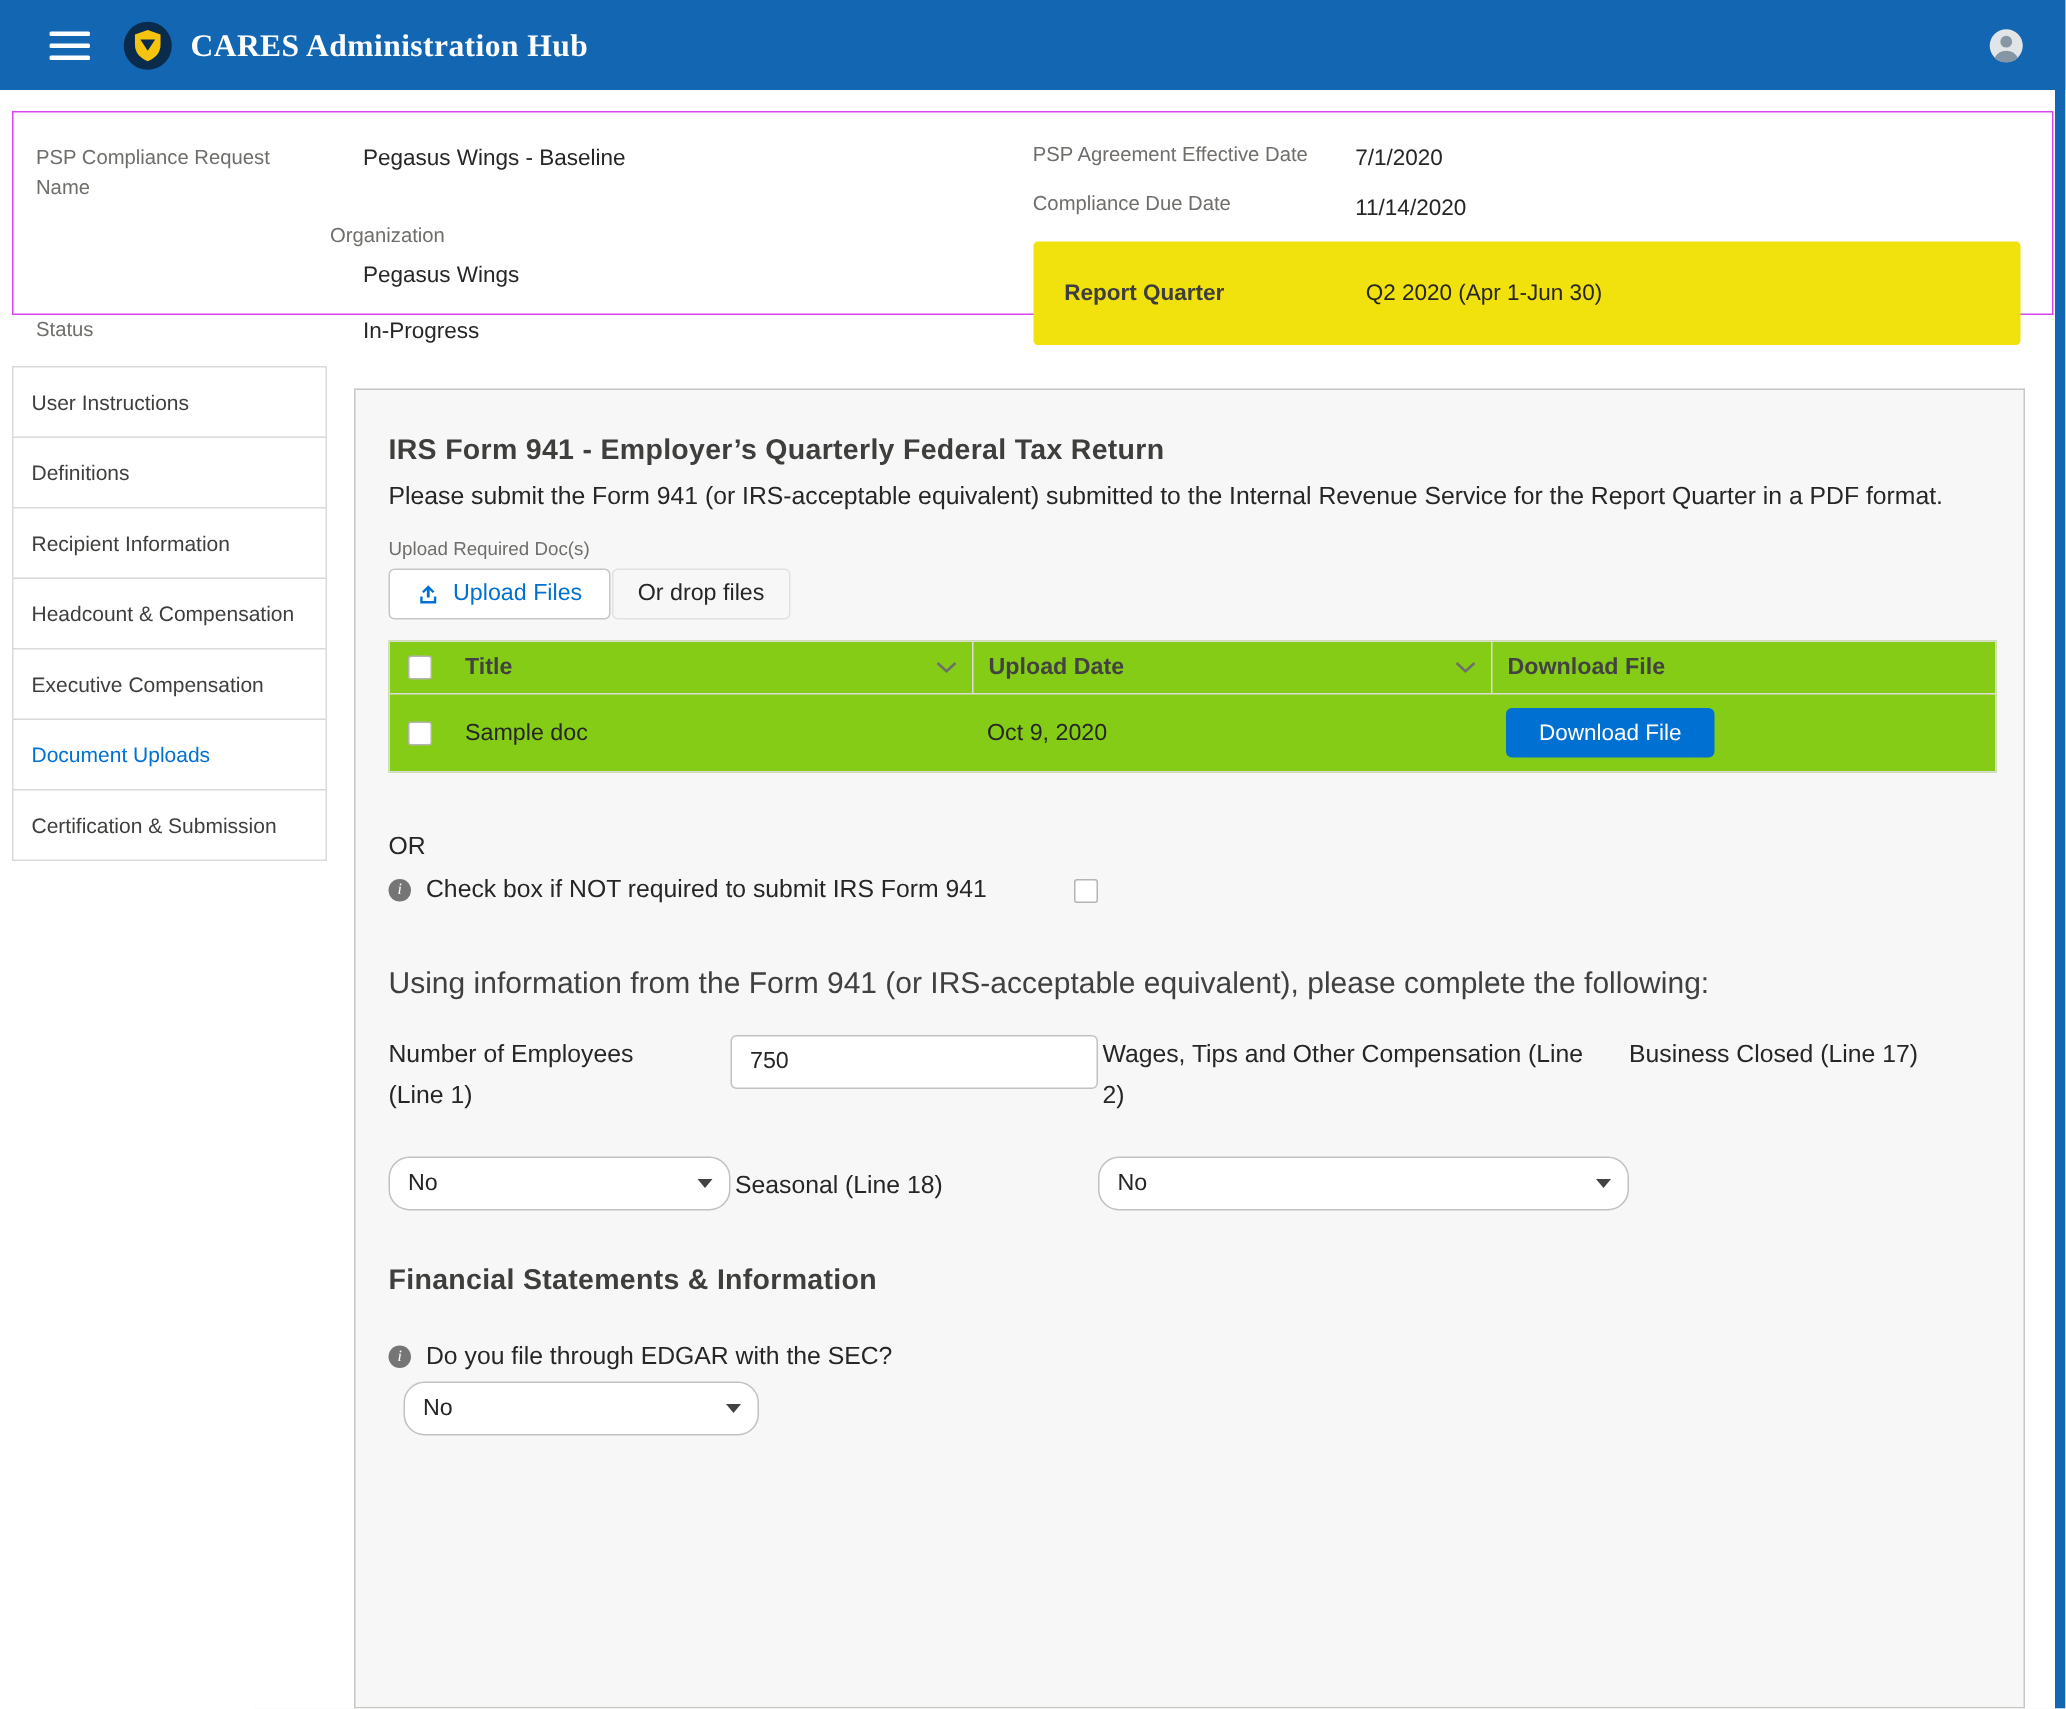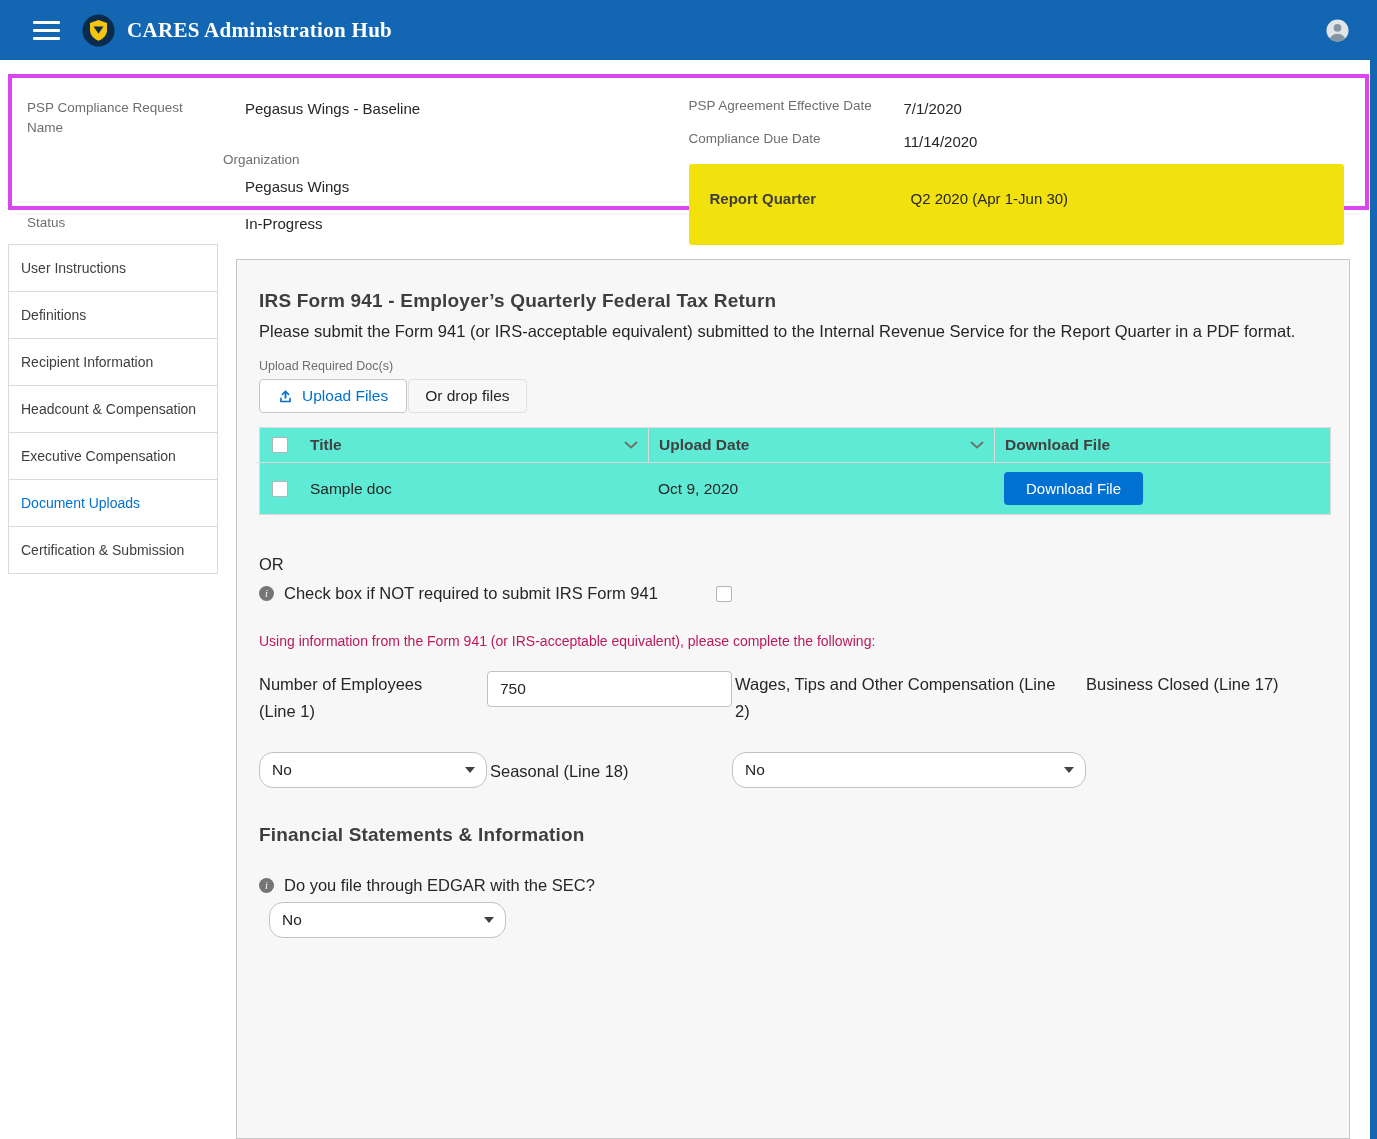--- a/index.html
+++ b/index.html
@@ -11,30 +11,30 @@
 
   
   .app-header { height: 60px; background: #1266b2; display: flex; align-items: center; padding: 0 28px 0 33px; }
   .hamburger { width: 27px; height: 19px; display: flex; flex-direction: column; justify-content: space-between; cursor: pointer; }
   .hamburger span { display: block; height: 3px; background: #fff; border-radius: 1px; }
   .logo-wrap { margin-left: 22px; width: 33px; height: 33px; flex: none; }
   .app-title { margin-left: 12px; color: #fff; font-family: "Liberation Serif", serif; font-size: 21px; font-weight: 700; letter-spacing: 0.3px; }
   .avatar-wrap { margin-left: auto; width: 23px; height: 23px; cursor: pointer; }
 
   
-  .summary { margin: 14px 8px 0 8px; background: #fff; border: 4px solid #d946ef; padding: 20px 15px 16px 15px; display: flex; height: 136px; }
+  .summary { margin: 14px 8px 0 8px; background: #fff; border: 1px solid #d946ef; padding: 20px 15px 16px 15px; display: flex; height: 136px; }
   .summary-left { width: 50%; }
   .summary-right { width: 50%; }
   .srow { display: flex; margin-bottom: 13px; }
   .slabel { width: 218px; padding-right: 40px; color: #706e6b; font-size: 13.5px; line-height: 1.45; flex: none; }
   .svalue { color: #262626; font-size: 15px; line-height: 1.4; }
   .org-label { margin-left: -22px; margin-bottom: 6px; width: auto; padding-right: 0; }
   .srow2 { display: flex; margin-bottom: 12px; }
   .slabel2 { width: 215px; color: #706e6b; font-size: 13.5px; flex: none; }
-  .quarter-box { margin-top: 12px; margin-right: 6px; background: #f1e10d; border-radius: 3px; display: flex; align-items: flex-start; padding: 26px 10px 38px 21px; }
+  .quarter-box { margin-top: 12px; margin-right: 6px; background: #f1e10d; border-radius: 3px; display: flex; align-items: flex-start; padding: 26px 10px 26px 21px; }
   .qlabel { width: 201px; flex: none; font-weight: 700; font-size: 15px; color: #3e3e3c; }
   .qvalue { font-size: 15px; color: #262626; }
 
   
   .body-row { display: flex; align-items: flex-start; margin: 34px 29px 0 8px; }
 
   
   .sidebar { width: 210px; flex: none; }
   .nav-item { background: #fff; border: 1px solid #dcdad8; padding: 15px 12px; font-size: 14px; color: #3e3e3c; cursor: pointer; }
   .nav-item + .nav-item { margin-top: -1px; }
@@ -45,39 +45,39 @@
 
   .section-heading { margin: 6px 0 6px 0; font-size: 19px; font-weight: 700; color: #3e3e3c; letter-spacing: 0.2px; }
   .intro { margin: 6px 0 0 0; font-size: 16.5px; color: #262626; line-height: 27px; }
   .upload-label { margin-top: 14px; font-size: 12.5px; color: #706e6b; }
 
   .upload-row { display: flex; margin-top: 6px; }
   .upload-btn { display: inline-flex; align-items: center; gap: 9px; background: #fff; border: 1px solid #c8c6c4; border-radius: 4px; padding: 0 18px; height: 34px; color: #0070d2; font-size: 15.5px; cursor: pointer; font-family: inherit; }
   .drop-zone { display: inline-flex; align-items: center; border: 1px solid #e3e1df; border-radius: 4px; padding: 0 16px; height: 34px; margin-left: 1px; font-size: 15.5px; color: #262626; }
 
   
-  .doc-table { margin-top: 14px; background: #5eead4; border: 1px solid #dddbda; }
+  .doc-table { margin-top: 14px; background: #84cc16; border: 1px solid #dddbda; }
   .thead, .trow { display: grid; grid-template-columns: 40px 348px 346px 1fr; }
   .th { padding: 8px 10px; font-size: 15.5px; font-weight: 700; color: #424242; border-left: 1px solid #dddbda; display: flex; align-items: center; justify-content: space-between; cursor: pointer; }
   .th.first, .th.cbx-col { border-left: none; }
   .th.cbx-col { justify-content: center; padding: 8px 0; border-left: none; }
   .trow { border-top: 1px solid #dddbda; align-items: center; height: 52px; }
   .td { padding: 0 10px; font-size: 15.5px; color: #262626; }
   .td.cbx-col { display: flex; justify-content: center; padding: 0; }
   .cbx { width: 16px; height: 16px; background: #fff; border: 1px solid #b6b4b2; border-radius: 2px; display: inline-block; cursor: pointer; flex: none; }
   .dl-btn { background: #0070d2; color: #fff; border: none; border-radius: 4px; height: 33px; padding: 0 22px; font-size: 15px; cursor: pointer; font-family: inherit; }
 
   .or-text { margin-top: 40px; font-size: 16.5px; color: #262626; }
   .check-row { margin-top: 10px; display: flex; align-items: center; }
   .info-icon { width: 15px; height: 15px; border-radius: 50%; background: #757575; color: #fff; display: inline-flex; align-items: center; justify-content: center; font-family: "Liberation Serif", serif; font-style: italic; font-size: 10.5px; flex: none; }
   .info-icon::before { content: "i"; }
   .check-row .chk-label { margin-left: 10px; font-size: 16.5px; color: #262626; }
   .check-row .cbx { margin-left: 58px; }
 
-  .instructions { margin-top: 30px; font-size: 14px; color: #be185d; }
+  .instructions { margin-top: 42px; font-size: 20px; color: #404040; }
 
   .form-grid { margin-top: 22px; display: grid; grid-template-columns: 228px 245px 354px 245px; row-gap: 27px; }
   .f-label { font-size: 16.5px; color: #262626; line-height: 27px; padding-right: 30px; }
   .f-label.second { padding-left: 3px; }
   .f-label.vcenter { padding-top: 6px; }
   .f-input { height: 36px; border: 1px solid #c3c1bf; border-radius: 4px; padding: 0 12px; font-size: 15.5px; color: #262626; background: #fff; width: 100%; align-self: start; font-family: inherit; }
   .select { position: relative; height: 36px; background: #fff; border: 1px solid #c3c1bf; border-radius: 14px; display: flex; align-items: center; padding: 0 28px 0 12px; font-size: 15.5px; color: #262626; align-self: start; cursor: pointer; }
   .caret { position: absolute; right: 11px; top: 50%; margin-top: -3px; width: 0; height: 0; border-left: 5px solid transparent; border-right: 5px solid transparent; border-top: 6px solid #424242; }
 
   .fin-heading { margin-top: 36px; }

